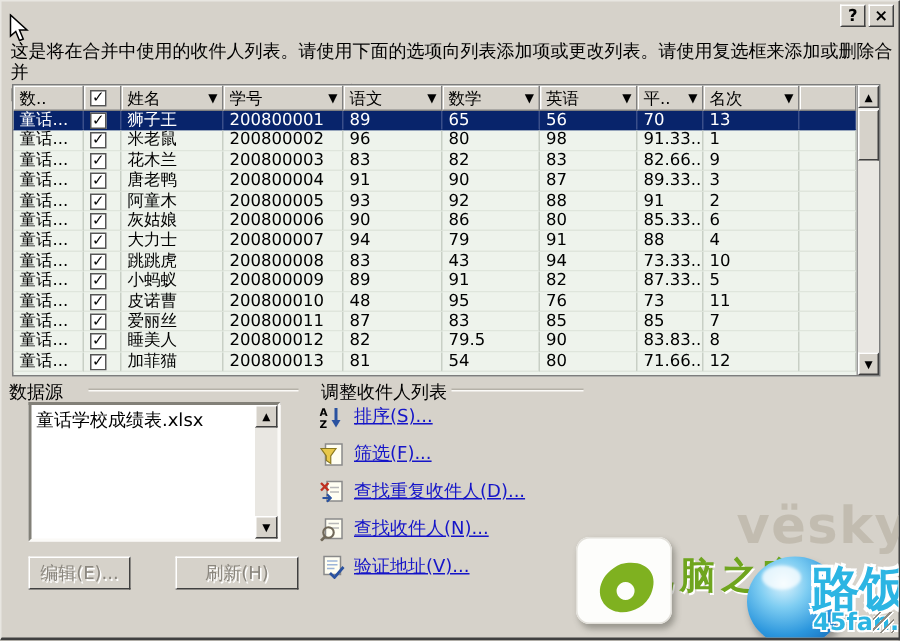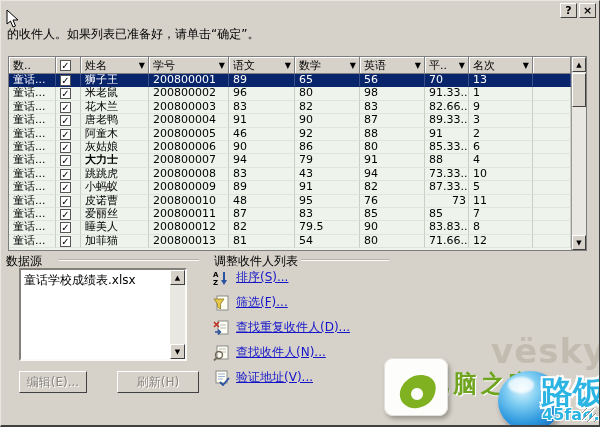--- a/index.html
+++ b/index.html
@@ -110,20 +110,21 @@
   <div class="tb-btns">
     <div class="tb-btn">?</div>
     <div class="tb-btn">×</div>
   </div>
 
   <svg class="cursor" viewBox="0 0 14 20">
     <polygon points="1,1 1,15 4.5,12 7,18 9.5,17 7,11 12,11" fill="#fff" stroke="#000" stroke-width="1"></polygon>
   </svg>
 
   <div class="desc">
+    <div>这是将在合并中使用的收件人列表。请使用下面的选项向列表添加项或更改列表。请使用复选框来添加或删除合并</div>
     <div>的收件人。如果列表已准备好，请单击“确定”。</div>
   </div>
 
   <div class="grid">
     <div class="grid-main">
       <div class="hdr-row" id="hdr">
           <div class="hcell" style="width: 47px; flex: 0 0 auto;">
             <span>数..</span>
           </div>
           <div class="hcell" style="width: 25px; flex: 0 0 auto;">
@@ -208,21 +209,21 @@
             <div class="tcell" style="width: 65px; flex: 0 0 auto;">87</div>
             <div class="tcell" style="width: 44px; flex: 0 0 auto;">89.33...</div>
             <div class="tcell" style="width: 64px; flex: 0 0 auto;">3</div>
             <div class="tcell" style="flex: 1 1 0%;"></div>
           </div>
           <div class="trow">
             <div class="tcell" style="width: 47px; flex: 0 0 auto;">童话...</div>
             <div class="tcell" style="width: 25px; flex: 0 0 auto;"><span class="cb">✓</span></div>
             <div class="tcell" style="width: 68px; flex: 0 0 auto;">阿童木</div>
             <div class="tcell" style="width: 80px; flex: 0 0 auto;">200800005</div>
-            <div class="tcell" style="width: 66px; flex: 0 0 auto;">46</div>
+            <div class="tcell" style="width: 66px; flex: 0 0 auto;">93</div>
             <div class="tcell" style="width: 65px; flex: 0 0 auto;">92</div>
             <div class="tcell" style="width: 65px; flex: 0 0 auto;">88</div>
             <div class="tcell" style="width: 44px; flex: 0 0 auto;">91</div>
             <div class="tcell" style="width: 64px; flex: 0 0 auto;">2</div>
             <div class="tcell" style="flex: 1 1 0%;"></div>
           </div>
           <div class="trow">
             <div class="tcell" style="width: 47px; flex: 0 0 auto;">童话...</div>
             <div class="tcell" style="width: 25px; flex: 0 0 auto;"><span class="cb">✓</span></div>
             <div class="tcell" style="width: 68px; flex: 0 0 auto;">灰姑娘</div>
@@ -230,21 +231,21 @@
             <div class="tcell" style="width: 66px; flex: 0 0 auto;">90</div>
             <div class="tcell" style="width: 65px; flex: 0 0 auto;">86</div>
             <div class="tcell" style="width: 65px; flex: 0 0 auto;">80</div>
             <div class="tcell" style="width: 44px; flex: 0 0 auto;">85.33...</div>
             <div class="tcell" style="width: 64px; flex: 0 0 auto;">6</div>
             <div class="tcell" style="flex: 1 1 0%;"></div>
           </div>
           <div class="trow">
             <div class="tcell" style="width: 47px; flex: 0 0 auto;">童话...</div>
             <div class="tcell" style="width: 25px; flex: 0 0 auto;"><span class="cb">✓</span></div>
-            <div class="tcell" style="width: 68px; flex: 0 0 auto; font-weight: bold;">大力士</div>
+            <div class="tcell" style="width: 68px; flex: 0 0 auto;">大力士</div>
             <div class="tcell" style="width: 80px; flex: 0 0 auto;">200800007</div>
             <div class="tcell" style="width: 66px; flex: 0 0 auto;">94</div>
             <div class="tcell" style="width: 65px; flex: 0 0 auto;">79</div>
             <div class="tcell" style="width: 65px; flex: 0 0 auto;">91</div>
             <div class="tcell" style="width: 44px; flex: 0 0 auto;">88</div>
             <div class="tcell" style="width: 64px; flex: 0 0 auto;">4</div>
             <div class="tcell" style="flex: 1 1 0%;"></div>
           </div>
           <div class="trow">
             <div class="tcell" style="width: 47px; flex: 0 0 auto;">童话...</div>
@@ -271,21 +272,21 @@
             <div class="tcell" style="flex: 1 1 0%;"></div>
           </div>
           <div class="trow">
             <div class="tcell" style="width: 47px; flex: 0 0 auto;">童话...</div>
             <div class="tcell" style="width: 25px; flex: 0 0 auto;"><span class="cb">✓</span></div>
             <div class="tcell" style="width: 68px; flex: 0 0 auto;">皮诺曹</div>
             <div class="tcell" style="width: 80px; flex: 0 0 auto;">200800010</div>
             <div class="tcell" style="width: 66px; flex: 0 0 auto;">48</div>
             <div class="tcell" style="width: 65px; flex: 0 0 auto;">95</div>
             <div class="tcell" style="width: 65px; flex: 0 0 auto;">76</div>
-            <div class="tcell" style="width: 44px; flex: 0 0 auto; text-align: right;">73</div>
+            <div class="tcell" style="width: 44px; flex: 0 0 auto;">73</div>
             <div class="tcell" style="width: 64px; flex: 0 0 auto;">11</div>
             <div class="tcell" style="flex: 1 1 0%;"></div>
           </div>
           <div class="trow">
             <div class="tcell" style="width: 47px; flex: 0 0 auto;">童话...</div>
             <div class="tcell" style="width: 25px; flex: 0 0 auto;"><span class="cb">✓</span></div>
             <div class="tcell" style="width: 68px; flex: 0 0 auto;">爱丽丝</div>
             <div class="tcell" style="width: 80px; flex: 0 0 auto;">200800011</div>
             <div class="tcell" style="width: 66px; flex: 0 0 auto;">87</div>
             <div class="tcell" style="width: 65px; flex: 0 0 auto;">83</div>

